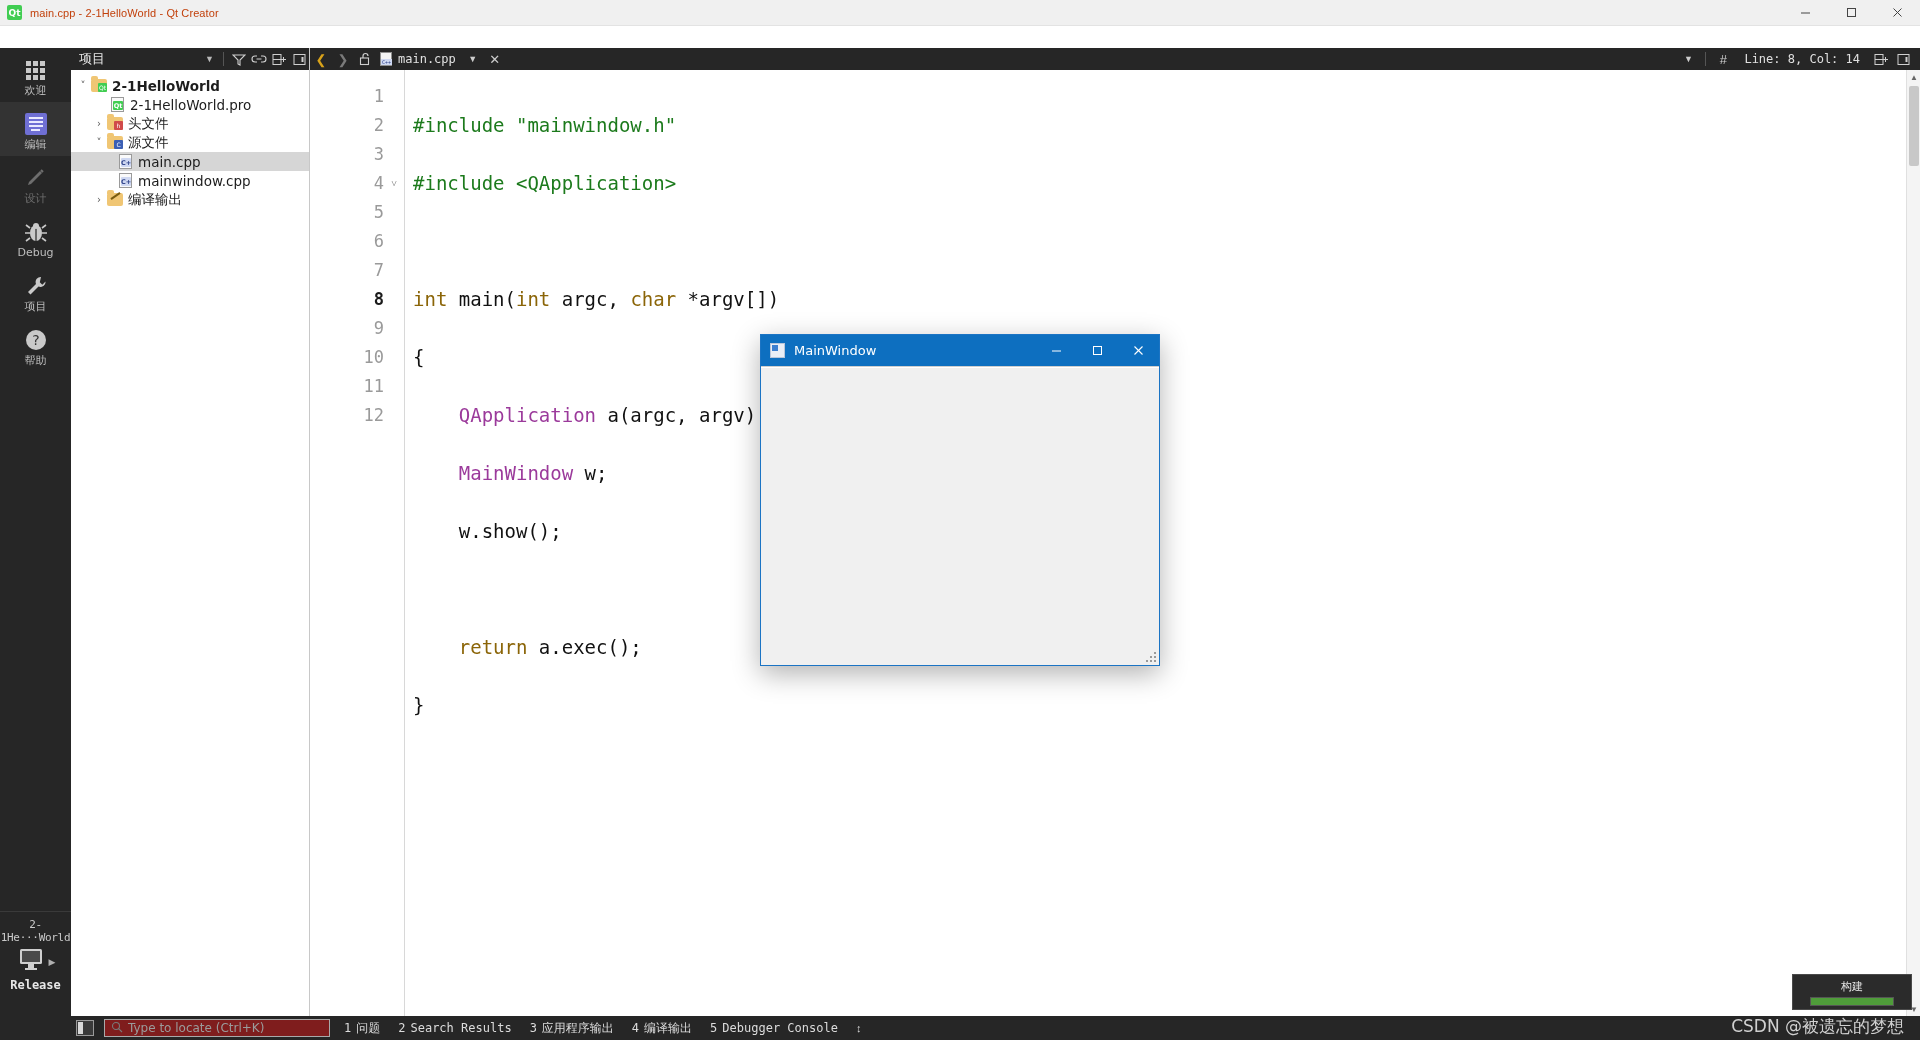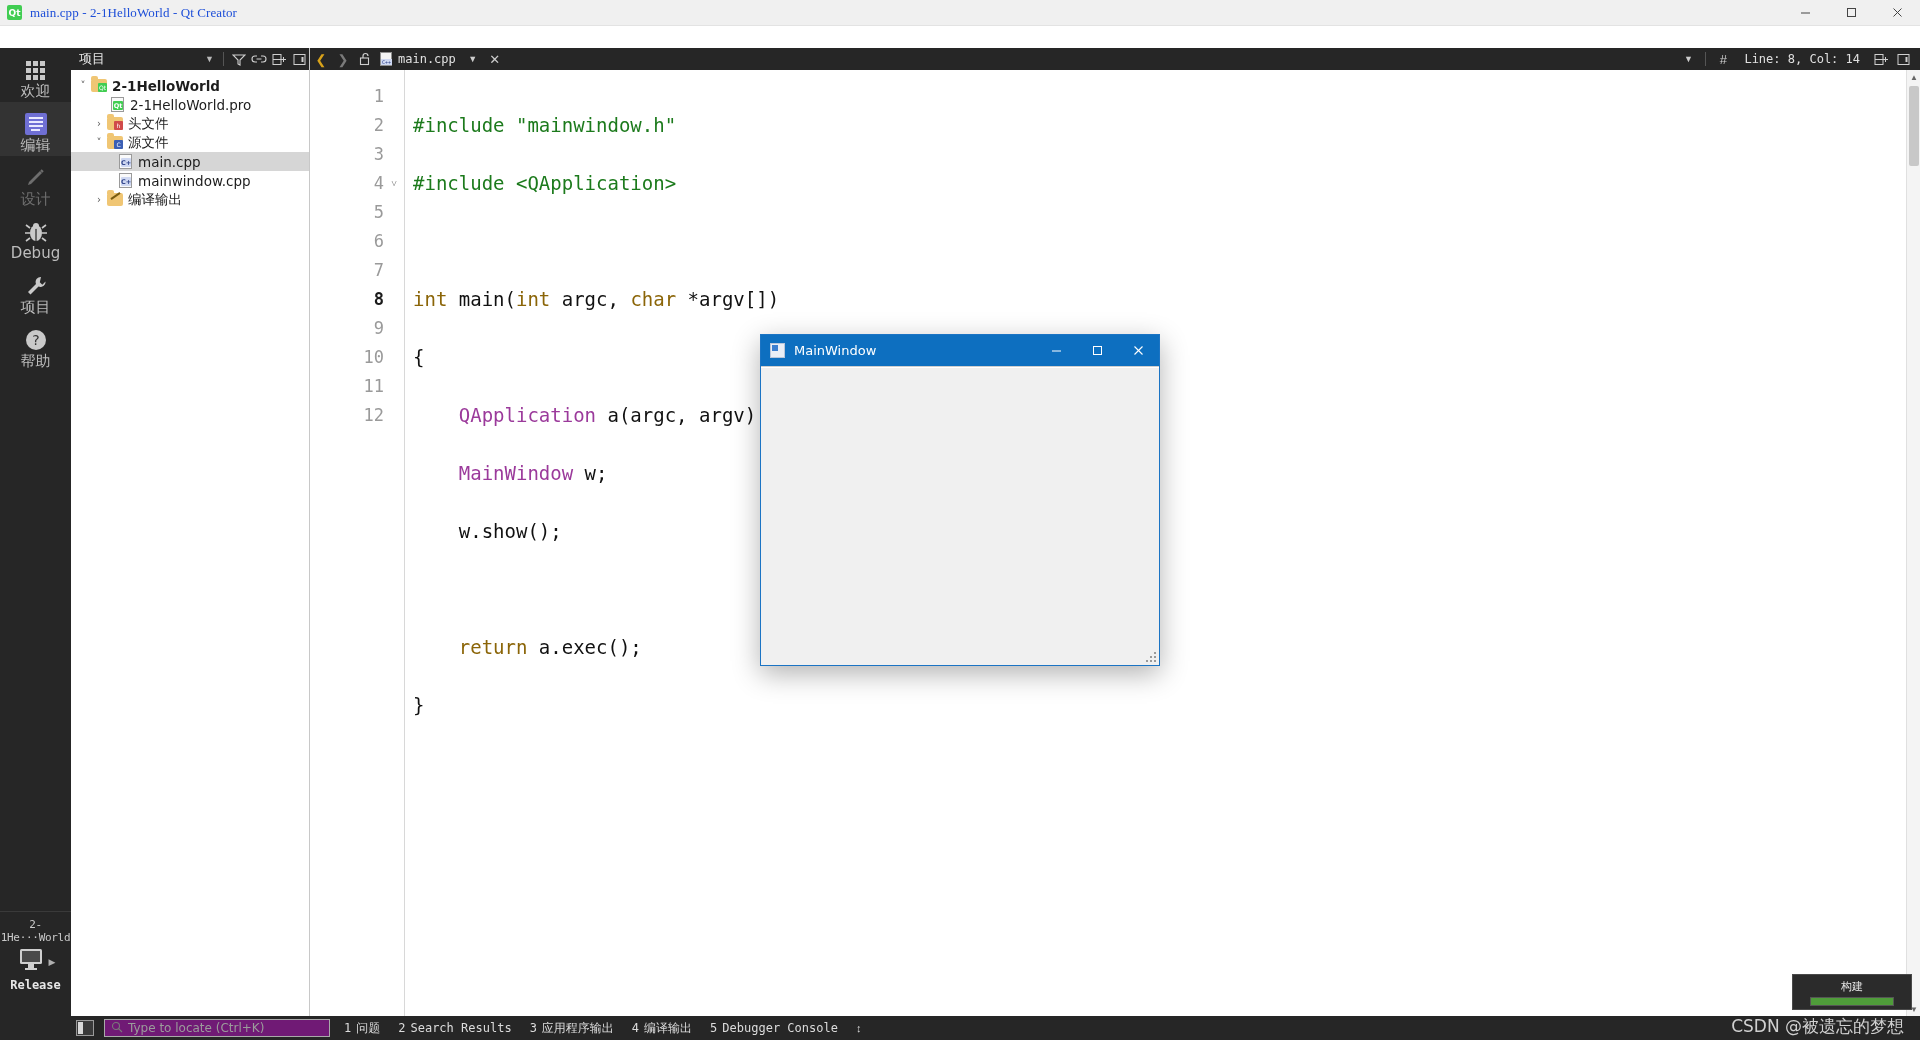--- a/index.html
+++ b/index.html
@@ -16,21 +16,21 @@
     position:absolute; left:0; top:0; width:1920px; height:26px;
     background:#f0f0f0; border-bottom:1px solid #e3e3e3;
     display:flex; align-items:center;
   }
   .title-icon {
     width:15px; height:15px; margin-left:7px; margin-right:8px;
     background:#41cd52; border-radius:2px; position:relative;
     display:flex; align-items:center; justify-content:center;
     color:#fff; font-size:9px; font-weight:bold; font-family:"DejaVu Sans", sans-serif;
   }
-  .title-text { font-size:13px; color:#1d4ed8; letter-spacing:0.1px;font-family:Liberation Serif, serif; }
+  .title-text { font-size:11px; color:#c2410c; letter-spacing:0.1px; }
   .win-btns { margin-left:auto; display:flex; height:26px; }
   .win-btn {
     width:46px; height:26px; display:flex; align-items:center; justify-content:center;
     font-size:12px; color:#444;
   }
   .win-btn svg { display:block; }
 
   
   .menubar {
     position:absolute; left:0; top:26px; width:1920px; height:22px;
@@ -48,21 +48,21 @@
     background:#262626;
     display:flex; flex-direction:column; align-items:center;
   }
   .mode {
     width:71px; height:54px; display:flex; flex-direction:column;
     align-items:center; justify-content:center; padding-top:4px;
   }
   .mode.active { background:#333333; }
   .mode .glyph { height:26px; display:flex; align-items:center; justify-content:center; }
   .mode .lbl {
-    font-size:15px; color:#bdbdbd; margin-top:2px;
+    font-size:11px; color:#bdbdbd; margin-top:2px;
     font-family:"DejaVu Sans", sans-serif; line-height:12px;
   }
   .mode.dim .lbl { color:#6d6d6d; }
   .grid-icon { display:grid; grid-template-columns:repeat(3,5px); grid-gap:2px; }
   .grid-icon i { width:5px; height:5px; background:#c8c8c8; display:block; }
   .edit-icon { width:22px; height:22px; background:#6f6fd4; border-radius:2px;
      display:flex; flex-direction:column; justify-content:center; align-items:center; gap:2px; }
   .edit-icon i { display:block; width:14px; height:2px; background:#e9e9ff; }
 
   .kit-area {
@@ -219,21 +219,21 @@
   .statusbar {
     position:absolute; left:0; bottom:0; width:1920px; height:24px;
     background:#262626; display:flex; align-items:center;
   }
   .sb-toggle {
     width:18px; height:16px; margin-left:76px; border:1px solid #9a9a9a; background:#3a3a3a;
     position:relative; flex:none;
   }
   .sb-toggle i { position:absolute; left:1px; top:1px; bottom:1px; width:5px; background:#d8d8d8; }
   .locator {
-    margin-left:10px; width:226px; height:18px; background:#701a75; border:1px solid #a9a9a9;
+    margin-left:10px; width:226px; height:18px; background:#7f1d1d; border:1px solid #a9a9a9;
     display:flex; align-items:center; padding-left:6px; color:#9b9b9b; font-size:12px;
     font-family:"DejaVu Sans", sans-serif;
   }
   .locator .mag { margin-right:5px; color:#7a7a7a; font-size:11px; }
   .panes { display:flex; align-items:center; margin-left:14px; }
   .pane {
     font-size:12px; color:#dcdcdc; margin-right:18px; white-space:nowrap;
     font-family:"DejaVu Sans Mono", monospace;
   }
   .pane .n { margin-right:5px; }

